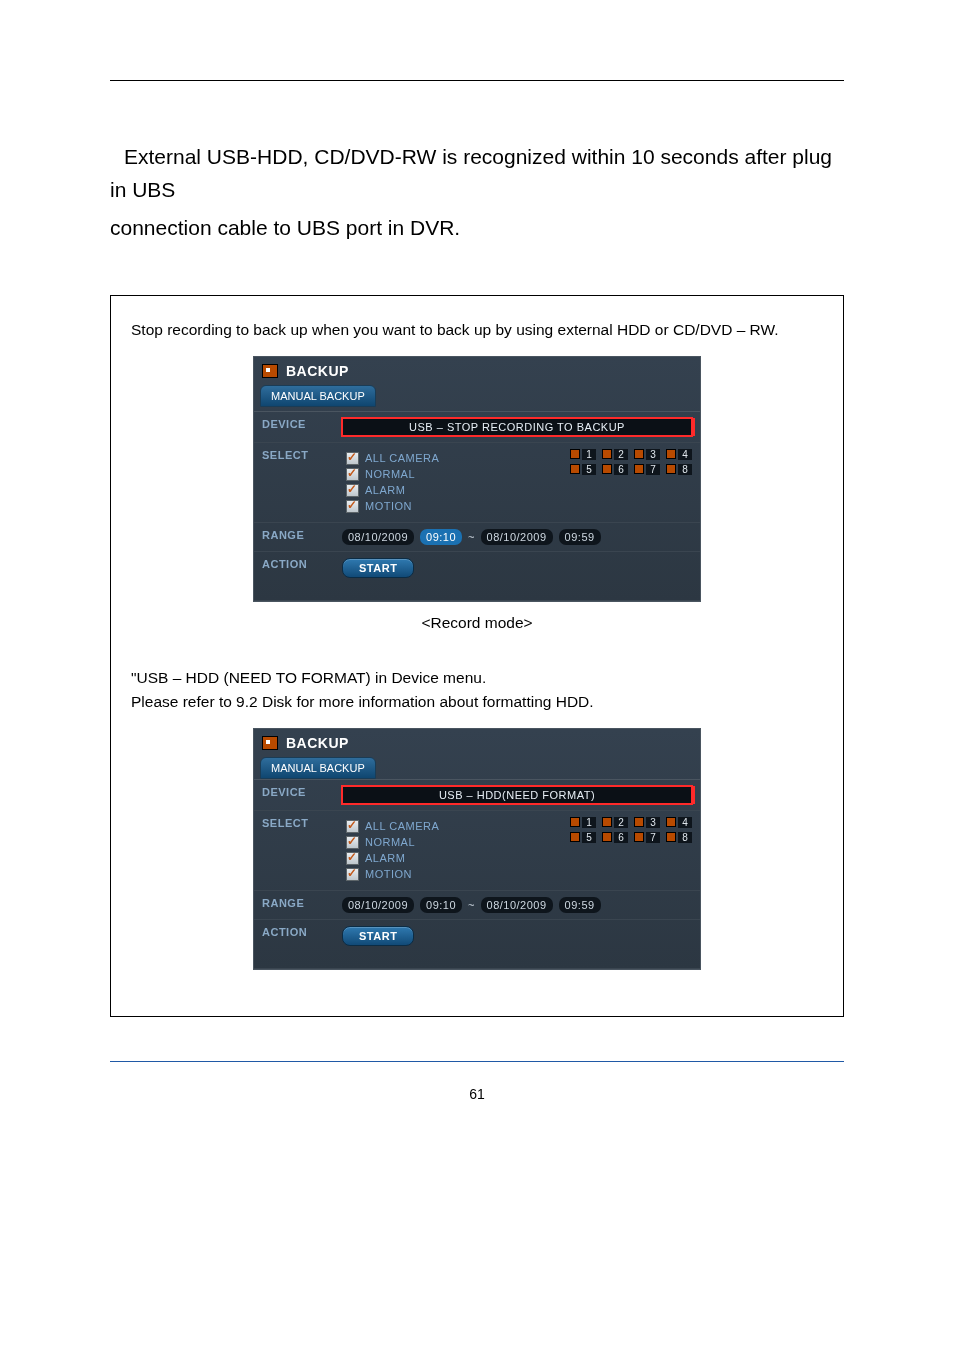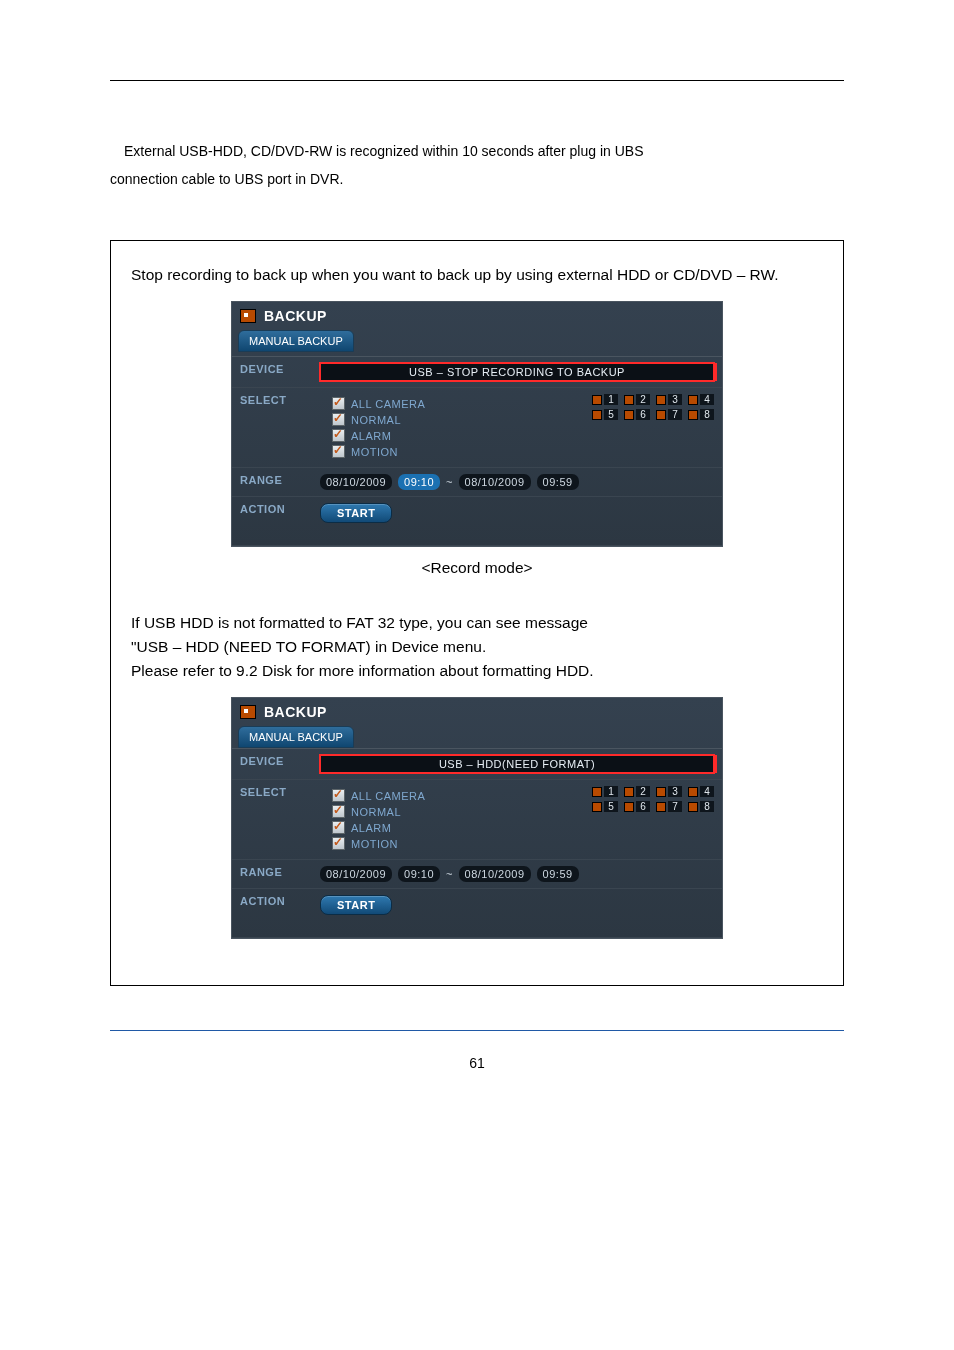--- a/index.html
+++ b/index.html
@@ -1,39 +1,39 @@
 <!DOCTYPE html>
 <html><head>
 <meta charset="utf-8">
 <style>
   * { box-sizing: border-box; margin: 0; padding: 0; }
   html, body { width: 954px; height: 1350px; background: #fff; font-family: Arial, Helvetica, sans-serif; color: #000; }
   .page { padding: 80px 110px 30px 110px; }
   .top-rule { border-top: 1px solid #000; margin-bottom: 60px; }
-  .body-text { font-size: 14px; line-height: 1.55; margin-bottom: 6px; }
+  .body-text { font-size: 21px; line-height: 1.55; margin-bottom: 6px; }
   .idt { text-indent: 14px; }
   .callout-box { border: 1px solid #000; margin-top: 50px; padding: 22px 20px 40px 20px; }
   .callout-p { font-size: 15.5px; line-height: 1.55; }
 
-  .dvr-panel { width: 492px; margin: 14px auto 6px auto; background: linear-gradient(#34414f, #2c3742); border: 1px solid #4a5560; font-family: Arial, sans-serif; }
+  .dvr-panel { width: 448px; margin: 14px auto 6px auto; background: linear-gradient(#34414f, #2c3742); border: 1px solid #4a5560; font-family: Arial, sans-serif; }
   .dvr-title { display: flex; align-items: center; gap: 8px; padding: 6px 8px; color: #fff; font-weight: bold; font-size: 14px; letter-spacing: 0.5px; }
   .dvr-icon { width: 16px; height: 14px; background: #b84a00; border: 1px solid #000; display: inline-block; position: relative; }
   .dvr-icon::after { content: ''; position: absolute; top: 3px; left: 3px; width: 4px; height: 4px; background: #fff; }
   .tabrow { padding: 0 6px; }
   .tab { display: inline-block; background: linear-gradient(#2f6d9c, #0f4670); color: #fff; font-size: 11px; font-weight: normal; padding: 4px 10px; border-radius: 6px 6px 0 0; border: 1px solid #1a3c56; }
   .tab-partial { position: relative; overflow: hidden; }
   .dvr-grid { display: grid; grid-template-columns: 80px 1fr; border-top: 1px solid #4a5560; }
   .gcell { border-bottom: 1px solid #3a4550; padding: 6px 8px; font-size: 11px; color: #9fb2c4; }
   .gcell.label { color: #8aa9c6; font-weight: bold; letter-spacing: 0.5px; }
   .gcell.val { color: #cdd7e0; }
   .device-box { display: inline-block; width: 100%; text-align: center; background: #0b1016; color: #e7eef5; padding: 3px 6px; font-size: 11px; letter-spacing: 0.5px; }
   .redframe { outline: 2px solid #ff2a2a; outline-offset: -1px; position: relative; }
   .redtab { position: absolute; right: -3px; top: 0; width: 4px; height: 100%; background: #ff2a2a; }
 
-  .chk-row { display: flex; align-items: center; gap: 6px; margin: 3px 12px; }
+  .chk-row { display: flex; align-items: center; gap: 6px; margin: 3px 4px; }
   .chk { width: 13px; height: 13px; background: linear-gradient(#e9edf0,#bfc7cd); border: 1px solid #5d6569; position: relative; display: inline-block; }
   .chk.on::after { content: '✓'; position: absolute; top: -3px; left: 0; font-size: 12px; color: #c2581a; font-weight: bold; }
   .sel-label { color: #7fa8cf; font-size: 11px; letter-spacing: 0.5px; }
 
   .cams { display: flex; gap: 6px; margin-left: auto; }
   .camrows { display: flex; flex-direction: column; gap: 4px; }
   .cam { display: inline-flex; align-items: center; gap: 2px; }
   .dot { width: 10px; height: 10px; background: #b84a00; border: 1px solid #000; display: inline-block; }
   .num { background: #0e151c; color: #dfe6ec; font-size: 10px; padding: 0 4px; min-width: 14px; text-align: center; display: inline-block; }
 
@@ -154,21 +154,20 @@
 
         <div class="gcell label">ACTION</div>
         <div class="gcell val" style="padding-bottom:22px;">
           <span class="start-btn">START</span>
         </div>
       </div>
     </div>
 
     <div class="caption">&lt;Record mode&gt;</div>
 
-    <p class="midtext">If USB HDD is not formatted to FAT 32 type, you can see message</p>
     <p class="midtext">"USB – HDD (NEED TO FORMAT) in Device menu.</p>
     <p class="midtext">Please refer to 9.2 Disk for more information about formatting HDD.</p>
 
     <div class="dvr-panel">
       <div class="dvr-title">
         <span class="dvr-icon"></span>
         <span>BACKUP</span>
       </div>
       <div class="tabrow">
         <span class="tab">MANUAL BACKUP</span>

